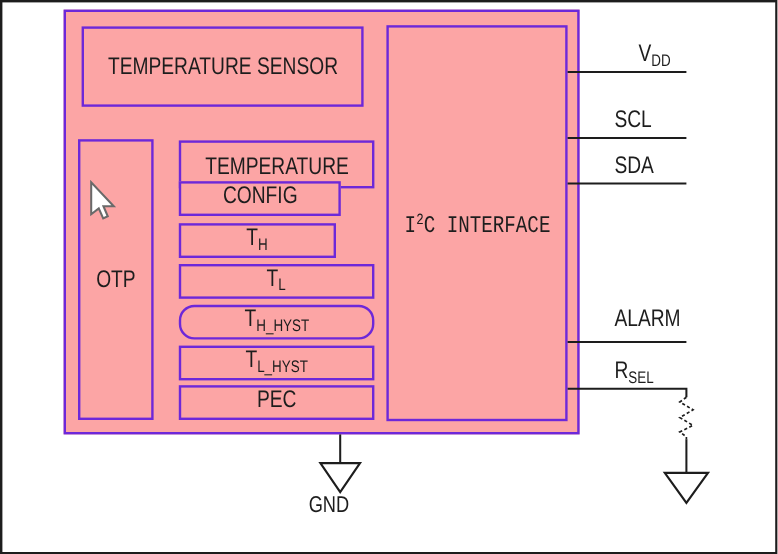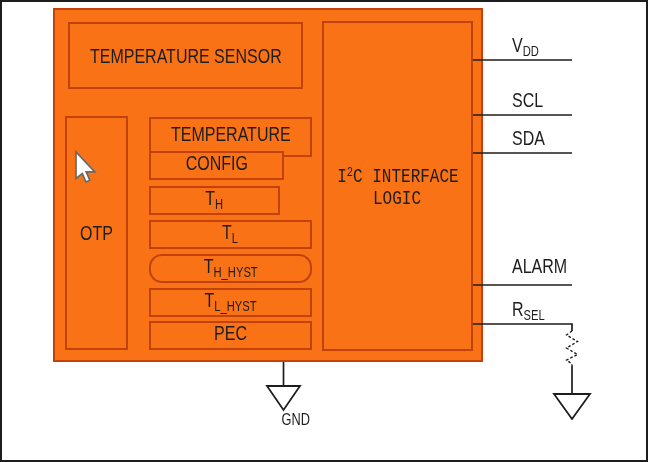--- a/index.html
+++ b/index.html
@@ -2,47 +2,47 @@
 <html><head>
 <meta charset="utf-8">
 <style>
   html,body{margin:0;padding:0;background:#fff;}
   body{
     width:648px;height:462px;position:relative;overflow:hidden;
     font-family:"Liberation Sans","DejaVu Sans",sans-serif;
     color:#1d1d1d;
   }
   .frame{position:absolute;left:0;top:0;width:644px;height:458px;border:2px solid #1d1d1d;}
-  .box{position:absolute;border:2px solid #c2410c;background:#f97316;box-sizing:border-box;}
+  .box{position:absolute;border:2px solid #6d28d9;background:#fca5a5;box-sizing:border-box;}
   .center{display:flex;align-items:center;justify-content:center;text-align:center;}
   .lbl{font-size:20px;line-height:22px;white-space:nowrap;}
   .narrow{display:inline-block;transform:scaleX(0.8);transform-origin:50% 50%;}
   .narrow-l{display:inline-block;transform:scaleX(0.8);transform-origin:0 50%;}
   .sub{font-size:14px;vertical-align:-4px;letter-spacing:0;}
   sup.i2{font-size:13px;vertical-align:6px;}
   .pinlabel{position:absolute;font-size:20px;line-height:22px;white-space:nowrap;}
   svg.overlay{position:absolute;left:0;top:0;pointer-events:none;}
-  .gndtxt{position:absolute;font-size:16px;text-align:right;}
+  .gndtxt{position:absolute;font-size:19px;text-align:left;}
 </style>
 </head>
 <body>
 
 <div class="frame"></div>
 
 <div class="box" style="left:53px;top:8px;width:430px;height:354px;"></div>
 
 <div class="box center" style="left:68px;top:22px;width:235px;height:67px;">
   <span class="lbl narrow">TEMPERATURE SENSOR</span>
 </div>
 
 <div class="box center" style="left:65px;top:116px;width:63px;height:234px;">
   <span class="lbl narrow">OTP</span>
 </div>
 
-<div class="box center" style="left:149px;top:117px;width:163px;height:40px;">
+<div class="box center" style="left:149px;top:117px;width:163px;height:40px;align-items:flex-end;">
   <span class="lbl narrow"><span>TEMPERATURE</span><span class="sub"></span></span>
 </div>
 <div class="box center" style="left:149px;top:151px;width:135px;height:29px;">
   <span class="lbl narrow"><span>CONFIG</span><span class="sub"></span></span>
 </div>
 <div class="box center" style="left:149px;top:186px;width:131px;height:29px;">
   <span class="lbl narrow"><span>T</span><span class="sub">H</span></span>
 </div>
 <div class="box center" style="left:149px;top:220px;width:163px;height:29px;">
   <span class="lbl narrow"><span>T</span><span class="sub">L</span></span>
@@ -52,24 +52,23 @@
 </div>
 <div class="box center" style="left:149px;top:288px;width:163px;height:29px;">
   <span class="lbl narrow"><span>T</span><span class="sub">L_HYST</span></span>
 </div>
 <div class="box center" style="left:149px;top:321px;width:163px;height:29px;">
   <span class="lbl narrow"><span>PEC</span><span class="sub"></span></span>
 </div>
 
 <div class="box center" style="left:322px;top:21px;width:151px;height:330px;flex-direction:column;font-family:Liberation Mono, monospace;">
   <div class="lbl"><span class="narrow"><span>I</span><sup class="i2">2</sup><span>C INTERFACE</span></span></div>
-  <div class="lbl"><span class="narrow">LOGIC</span></div>
 </div>
 
-<div class="pinlabel" style="left:512px;top:34px;">
+<div class="pinlabel" style="left:532px;top:34px;">
   <span class="narrow-l"><span>V</span><span class="sub">DD</span></span>
 </div>
 <div class="pinlabel" style="left:512px;top:89px;">
   <span class="narrow-l"><span>SCL</span><span class="sub"></span></span>
 </div>
 <div class="pinlabel" style="left:512px;top:127px;">
   <span class="narrow-l"><span>SDA</span><span class="sub"></span></span>
 </div>
 <div class="pinlabel" style="left:512px;top:255px;">
   <span class="narrow-l"><span>ALARM</span><span class="sub"></span></span>

